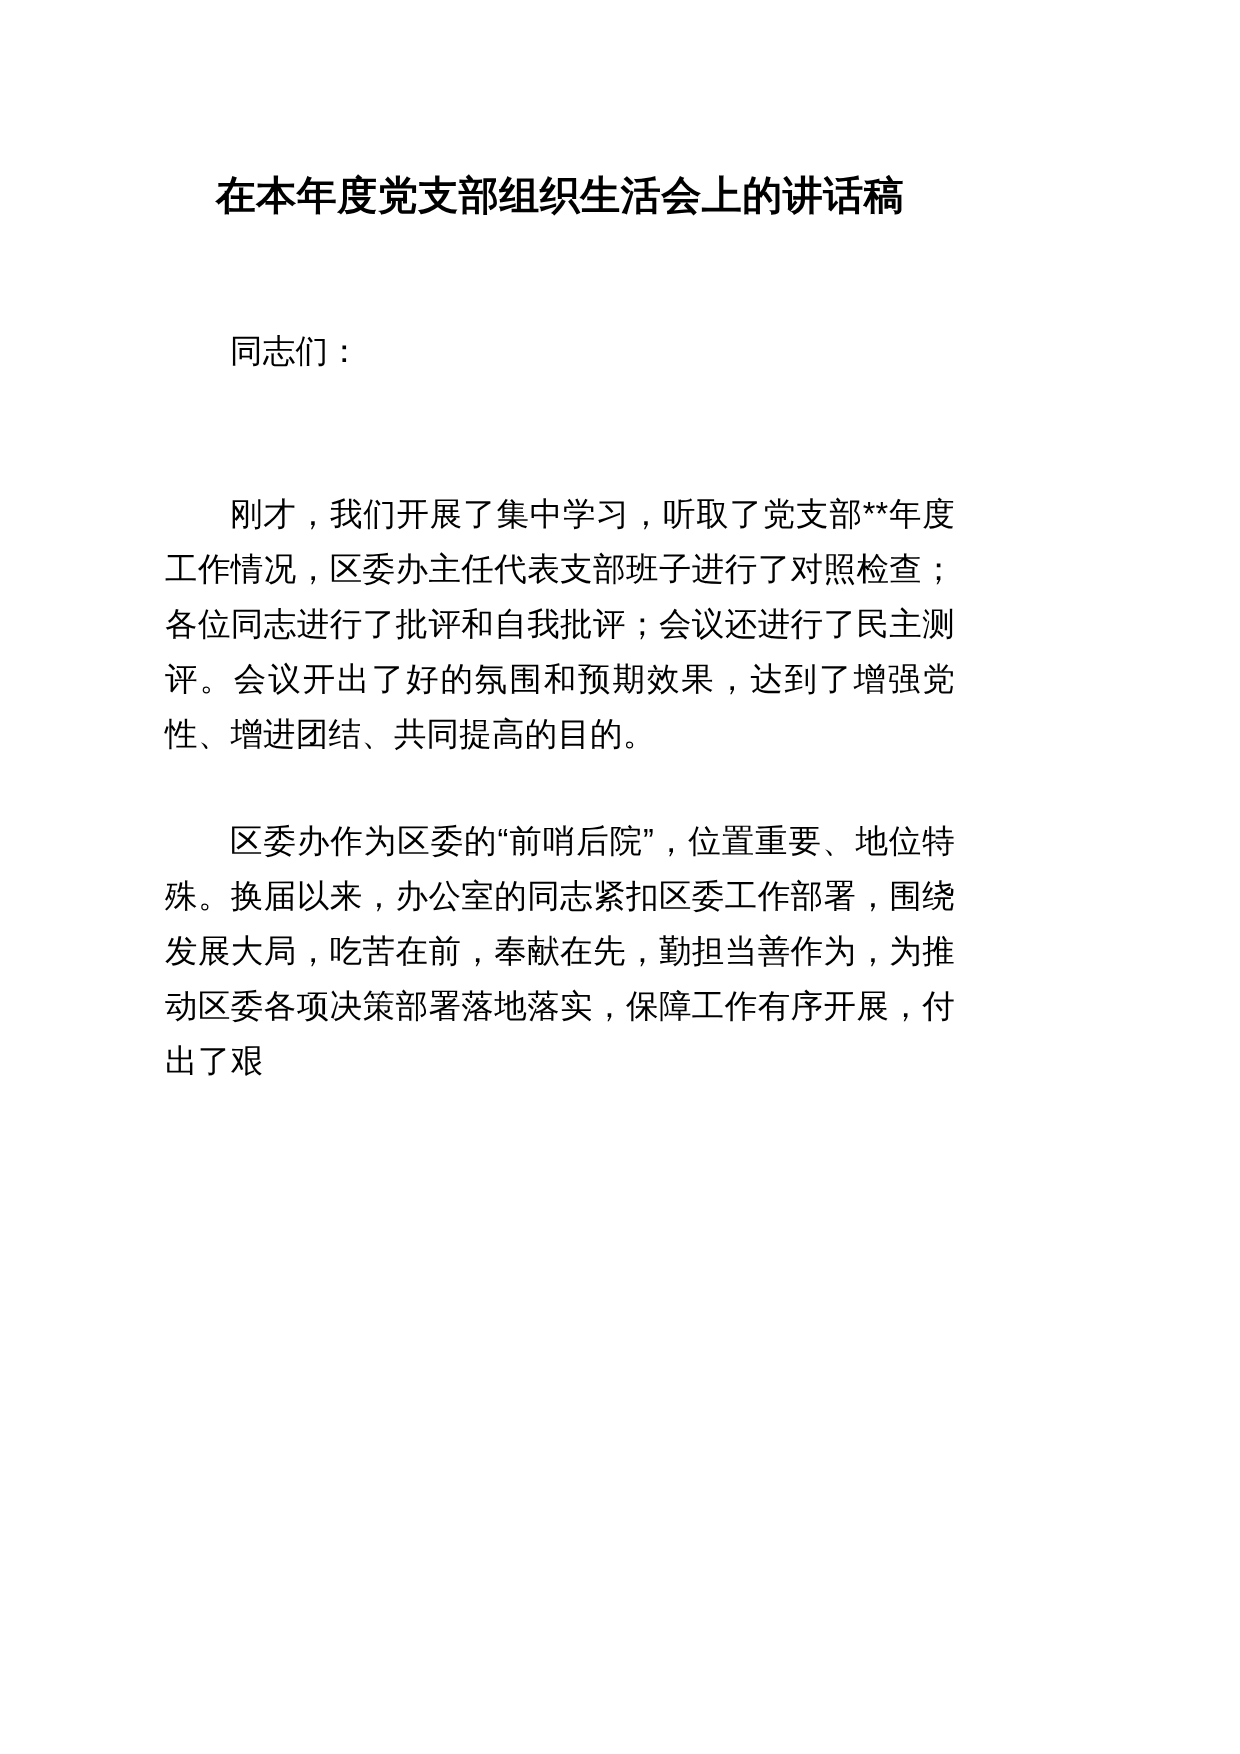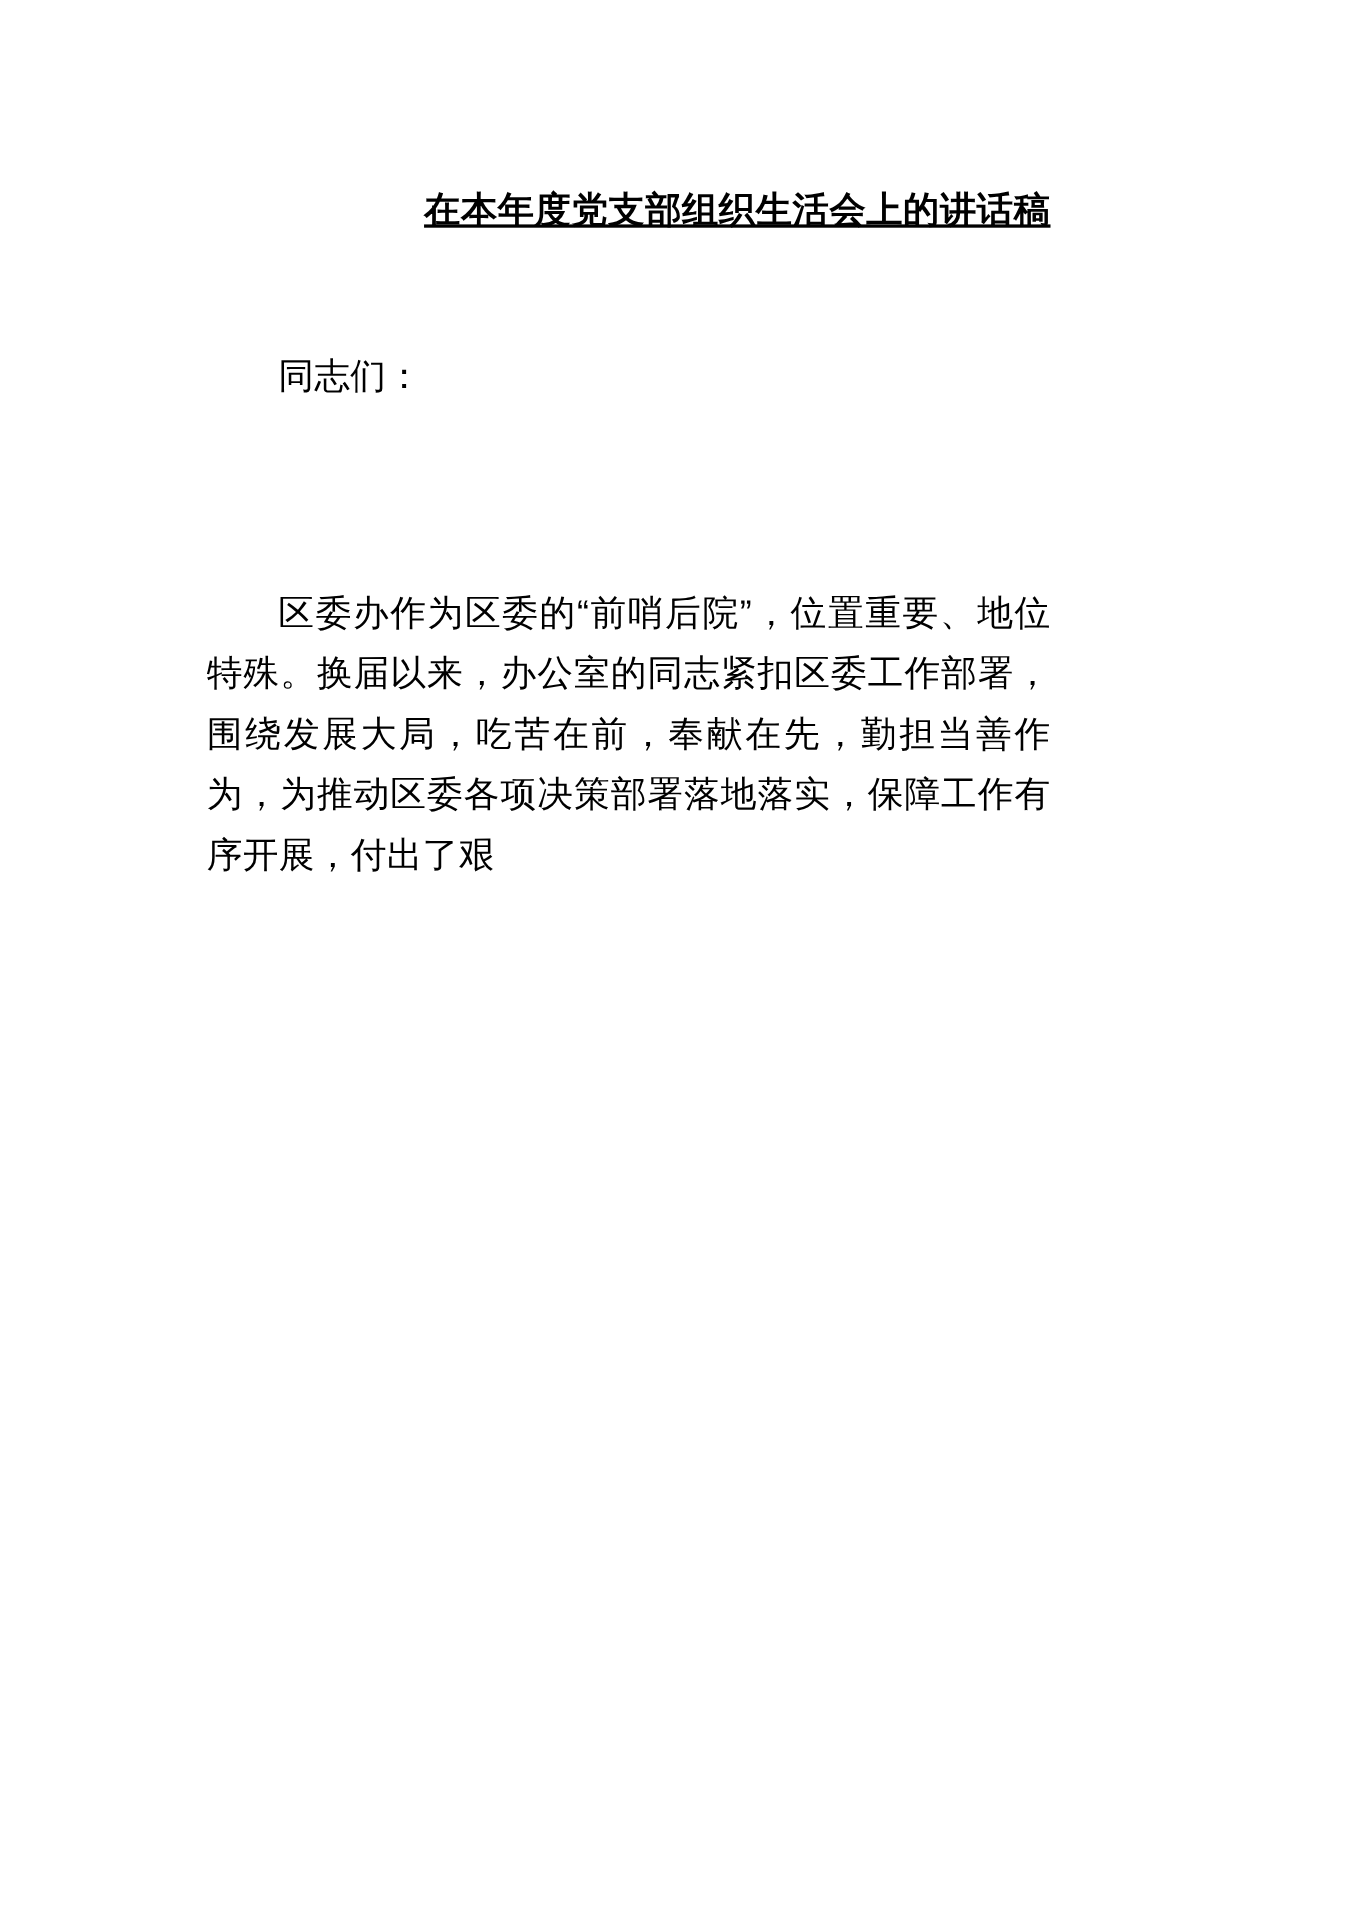--- a/index.html
+++ b/index.html
@@ -22,44 +22,42 @@
   }
   .doc-body {
     position: absolute;
     left: 165px;
     top: 0;
     width: 790px;
   }
   .doc-title {
     margin: 0;
     padding: 0;
-    font-size: 33px;
+    font-size: 40px;
     font-weight: 700;
     letter-spacing: 0.5px;
-    text-align: right;
+    text-align: center;
     line-height: 1.25;
     color: #000000;
     padding-top: 170px;
-    text-decoration: underline;
   }
   .title-spacer {
     height: 104px;
   }
   .para {
     margin: 0 0 0 0;
     font-size: 32.5px;
     line-height: 55px;
     text-align: justify;
     text-justify: inter-ideograph;
     color: #000000;
     letter-spacing: 0.2px;
   }
   .para.indent {
     text-indent: 2em;
-    margin-left: 23px;
   }
   .para-gap {
     height: 54px;
   }
   .para-gap-small {
     height: 52px;
   }
   .para.clipped {
     max-height: 420px;
     overflow: hidden;
@@ -75,19 +73,20 @@
 
     <div class="title-spacer"></div>
 
     <p class="para indent">同志们：</p>
 
     <div class="para-gap"></div>
 
 
     <div class="para-gap"></div>
 
+    <p class="para indent">刚才，我们开展了集中学习，听取了党支部**年度工作情况，区委办主任代表支部班子进行了对照检查；各位同志进行了批评和自我批评；会议还进行了民主测评。会议开出了好的氛围和预期效果，达到了增强党性、增进团结、共同提高的目的。</p>
 
     <div class="para-gap-small"></div>
 
     <p class="para indent clipped">区委办作为区委的“前哨后院”，位置重要、地位特殊。换届以来，办公室的同志紧扣区委工作部署，围绕发展大局，吃苦在前，奉献在先，勤担当善作为，为推动区委各项决策部署落地落实，保障工作有序开展，付出了艰</p>
 
   </div>
 </div>
 
 </body></html>

